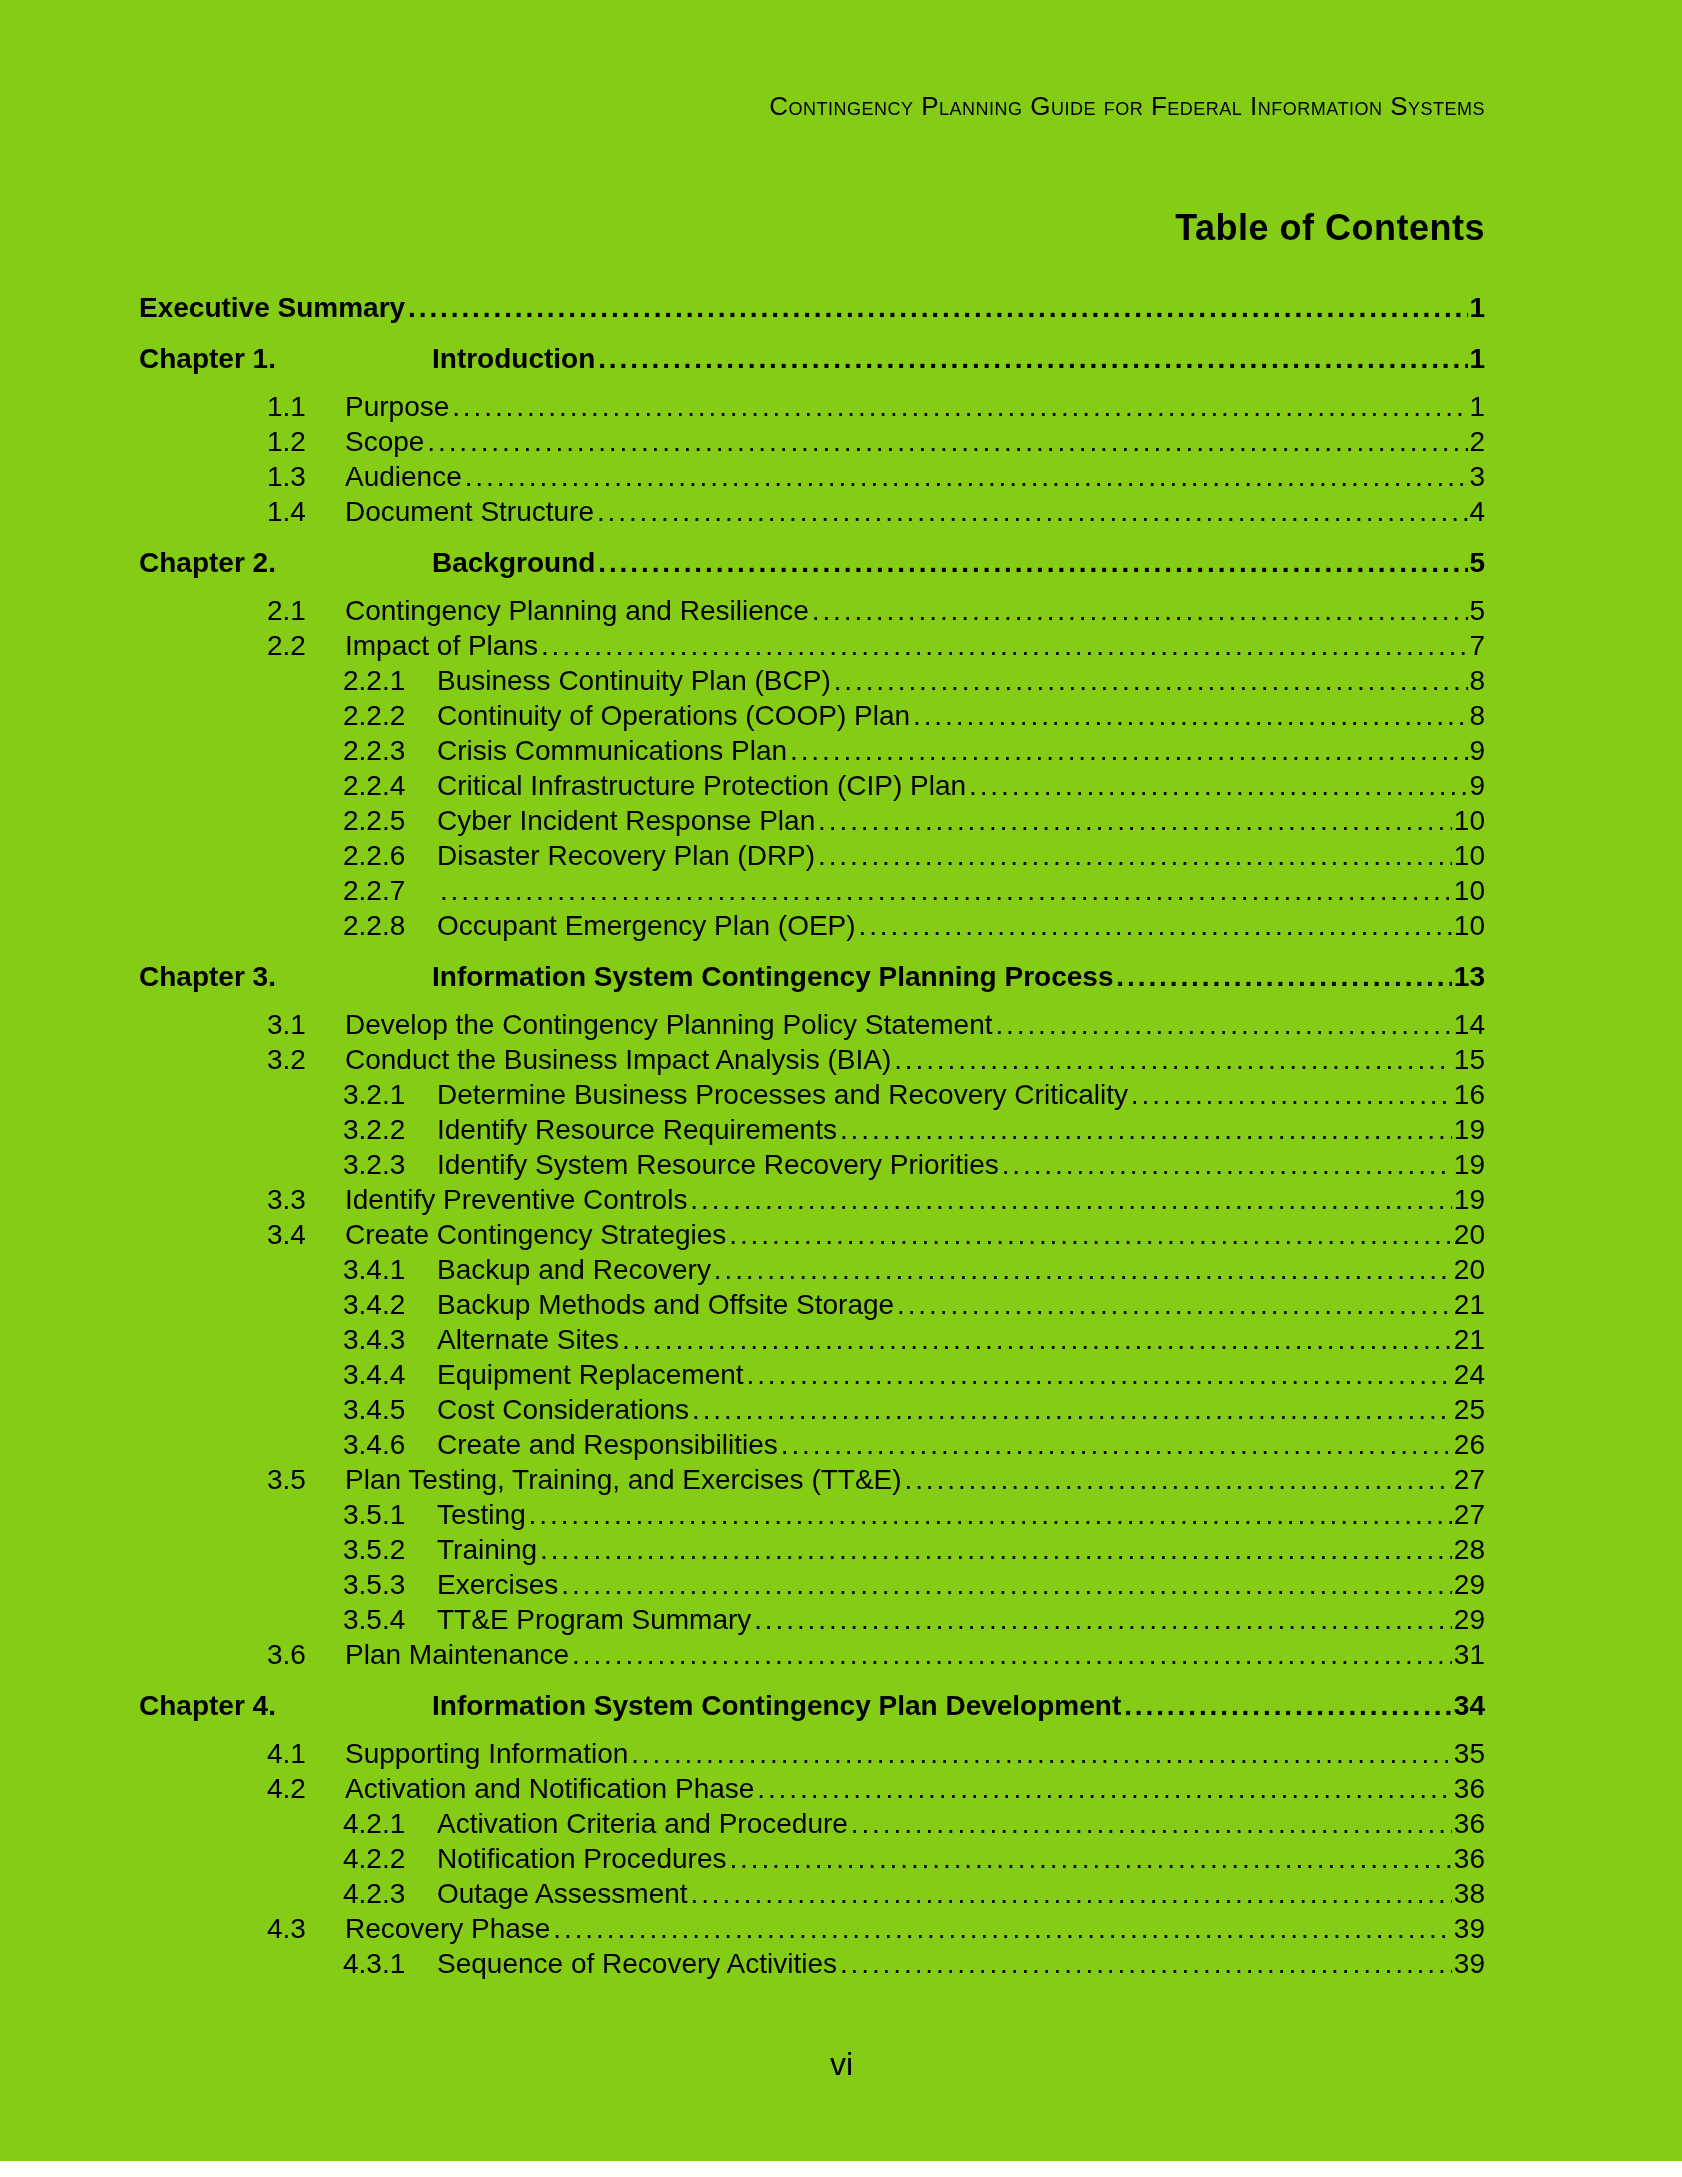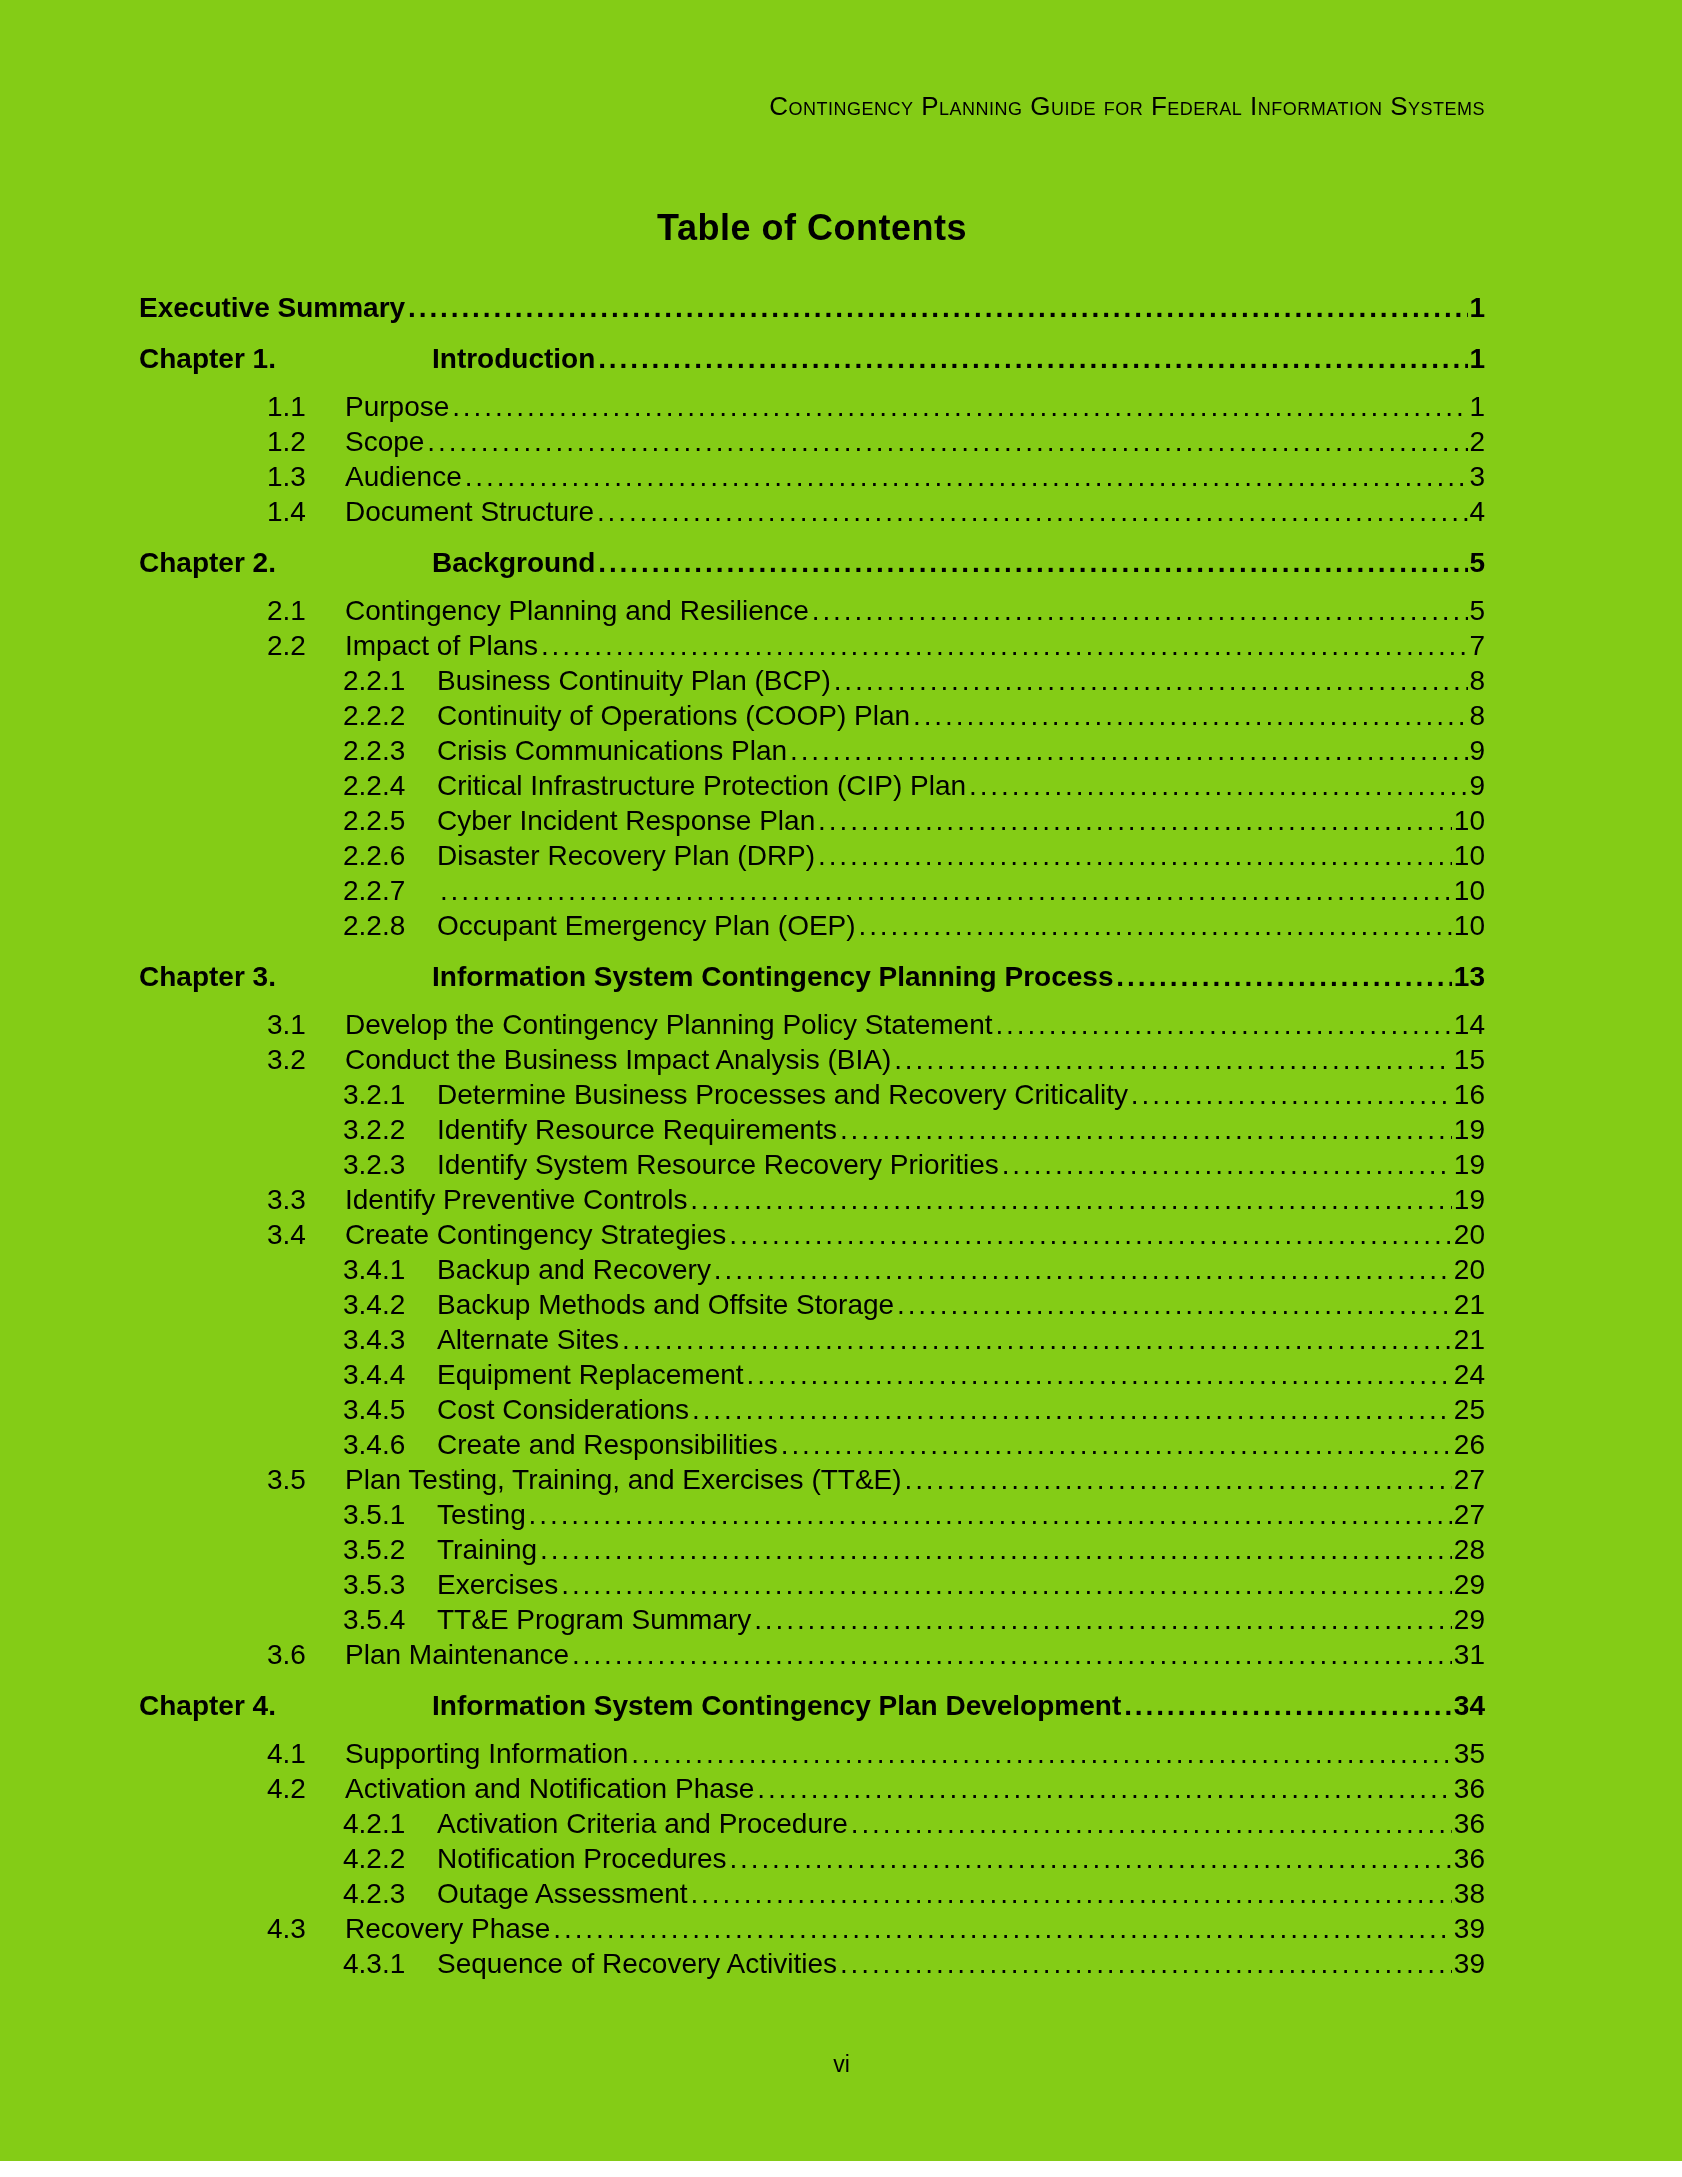--- a/index.html
+++ b/index.html
@@ -18,21 +18,21 @@
   }
   .running-header {
     text-align: right;
     font-variant: small-caps;
     font-size: 26px;
     line-height: 29px;
     letter-spacing: 0.5px;
     color: #000000;
   }
   .doc-title {
-    text-align: center;
+    text-align: right;
     font-weight: bold;
     font-size: 36px;
     line-height: 43px;
     margin-top: 85px;
     margin-bottom: 41px;
     letter-spacing: 0.5px;
   }
   .toc { width: 100%; }
   .row {
     display: flex;
@@ -61,21 +61,21 @@
     padding-left: 2.9px;
     min-width: 0;
   }
   .pg { flex: none; padding-left: 1.9px; }
   .page-footer {
     position: absolute;
     top: 2049px;
     left: 0;
     width: 100%;
     text-align: center;
-    font-size: 23px;
+    font-size: 32px;
     line-height: 31px;
   }
 </style>
 </head>
 <body>
 
 <div class="page">
   <div class="running-header">Contingency Planning Guide for Federal Information Systems</div>
 
   <div class="doc-title">Table of Contents</div>

